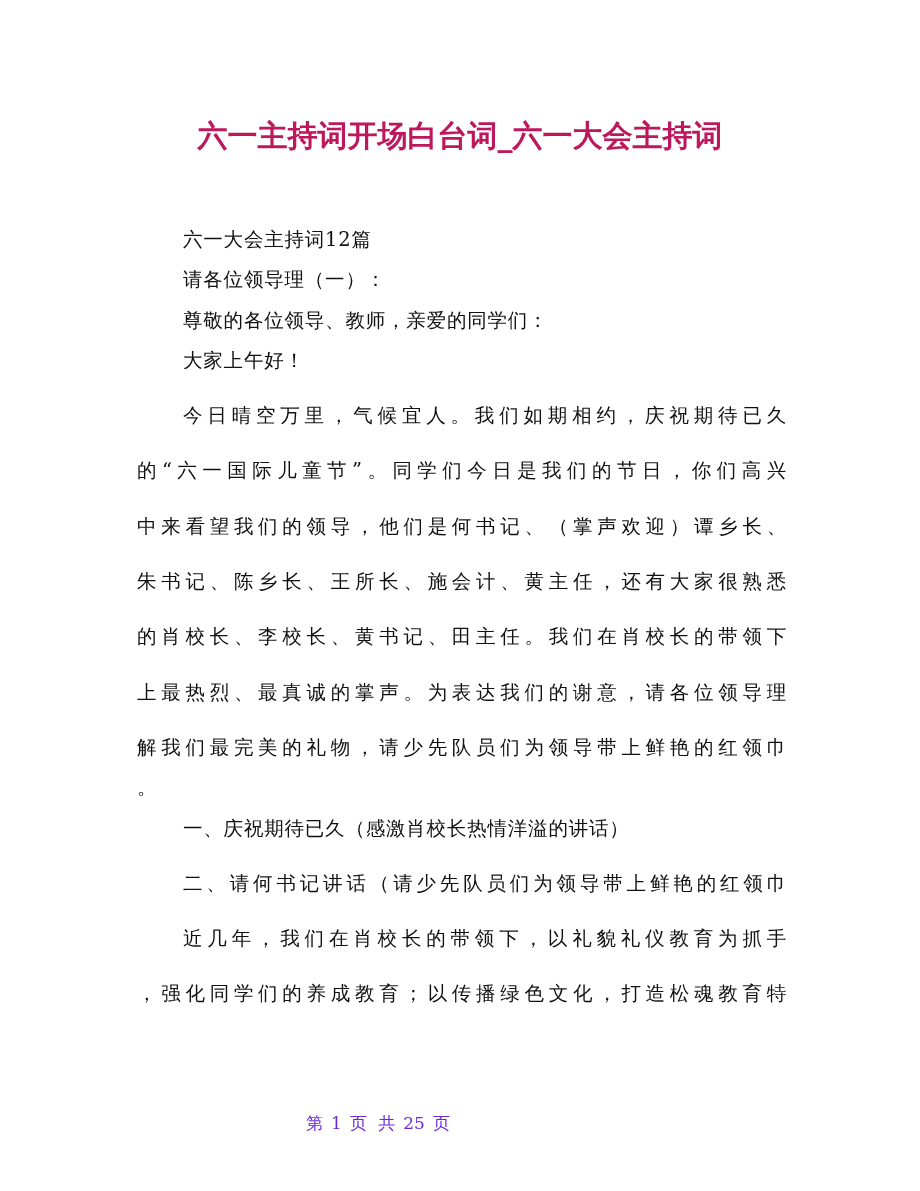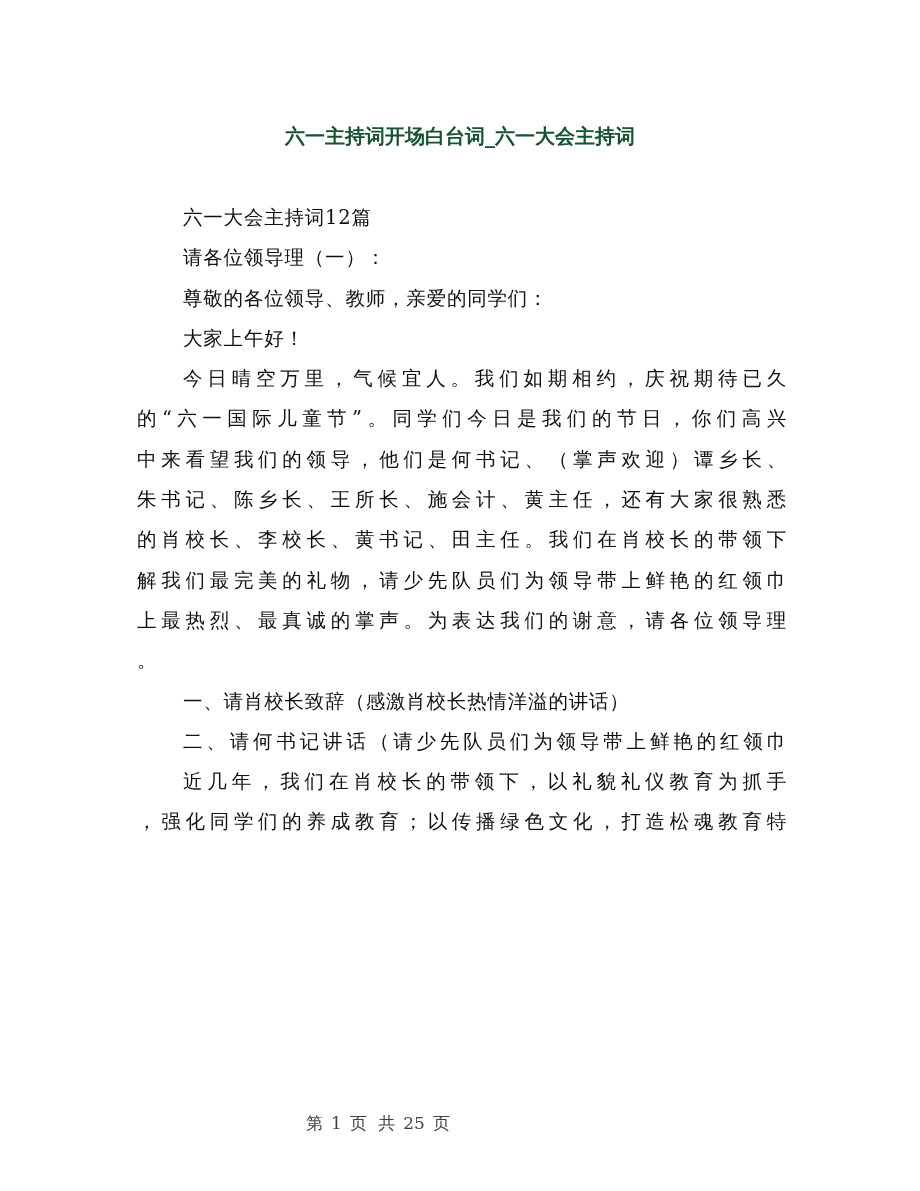--- a/index.html
+++ b/index.html
@@ -1,48 +1,48 @@
 <!DOCTYPE html>
 <html><head>
 <meta charset="utf-8">
 <style>
   html, body { margin: 0; padding: 0; background: #ffffff; }
   body { width: 920px; height: 1191px; position: relative; overflow: hidden;
          font-family: "DejaVu Serif", "Liberation Serif", serif; color: #111; }
   .title { position: absolute; left: 0; width: 920px; top: 116px; text-align: center;
            font-family: "DejaVu Sans", "Liberation Sans", sans-serif; font-weight: bold;
-           font-size: 20px; color: #14532d; letter-spacing: 0px; line-height: 40px; }
-  .body { position: absolute; left: 137px; top: 198px; width: 650px; }
+           font-size: 30px; color: #be185d; letter-spacing: 0px; line-height: 40px; }
+  .body { position: absolute; left: 137px; top: 220px; width: 650px; }
   .line { height: 40.3px; line-height: 40.3px; font-size: 19.5px; white-space: nowrap;
           letter-spacing: 0.8px; }
   .indent { padding-left: 46px; }
-  .just { text-align-last: justify; text-align: justify; }
+  .just { text-align-last: justify; text-align: justify; margin-top: 15px; }
   .footer { position: absolute; left: 0; width: 756px; top: 1112px; text-align: center;
-            font-size: 17px; color: #404040; word-spacing: 6px; }
+            font-size: 17px; color: #6d28d9; word-spacing: 6px; }
   .footer span { margin: 0 4px; }
 </style>
 </head>
 <body>
 
 <div class="title">六一主持词开场白台词_六一大会主持词</div>
 
 <div class="body">
   <div class="line indent">六一大会主持词12篇</div>
   <div class="line indent">请各位领导理（一）：</div>
   <div class="line indent">尊敬的各位领导、教师，亲爱的同学们：</div>
   <div class="line indent">大家上午好！</div>
   <div class="line indent just">今日晴空万里，气候宜人。我们如期相约，庆祝期待已久</div>
   <div class="line just">的“六一国际儿童节”。同学们今日是我们的节日，你们高兴</div>
   <div class="line just">中来看望我们的领导，他们是何书记、（掌声欢迎）谭乡长、</div>
   <div class="line just">朱书记、陈乡长、王所长、施会计、黄主任，还有大家很熟悉</div>
   <div class="line just">的肖校长、李校长、黄书记、田主任。我们在肖校长的带领下</div>
+  <div class="line just">上最热烈、最真诚的掌声。为表达我们的谢意，请各位领导理</div>
   <div class="line just">解我们最完美的礼物，请少先队员们为领导带上鲜艳的红领巾</div>
-  <div class="line just">上最热烈、最真诚的掌声。为表达我们的谢意，请各位领导理</div>
   <div class="line">。</div>
-  <div class="line indent">一、请肖校长致辞（感激肖校长热情洋溢的讲话）</div>
+  <div class="line indent">一、庆祝期待已久（感激肖校长热情洋溢的讲话）</div>
   <div class="line indent just">二、请何书记讲话（请少先队员们为领导带上鲜艳的红领巾</div>
   <div class="line indent just">近几年，我们在肖校长的带领下，以礼貌礼仪教育为抓手</div>
   <div class="line just">，强化同学们的养成教育；以传播绿色文化，打造松魂教育特</div>
 </div>
 
 <div class="footer">
   <span>第</span><span>1</span><span>页 共</span><span>25</span><span>页</span>
 </div>
 
 </body></html>

